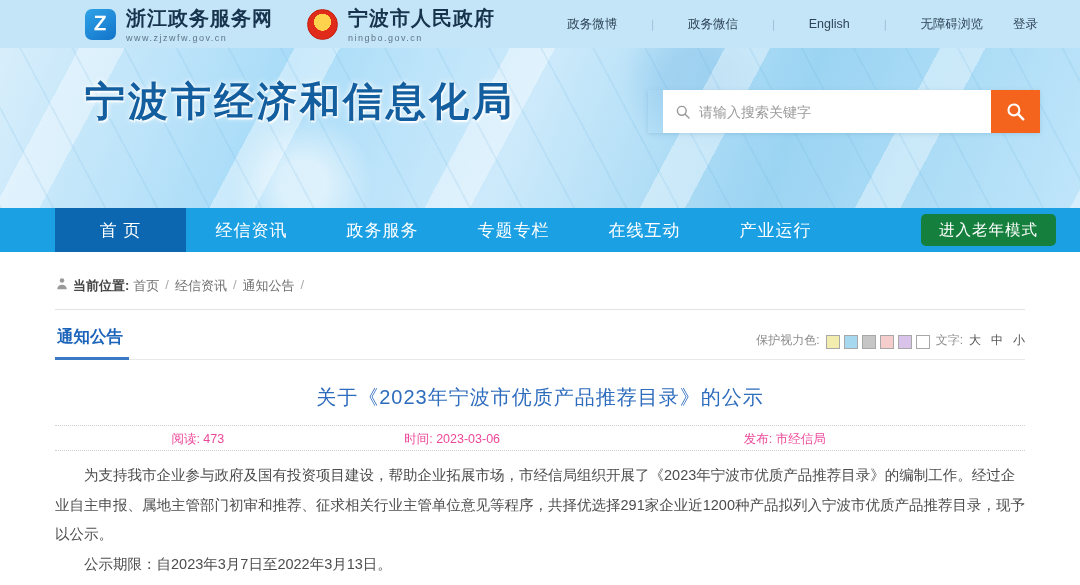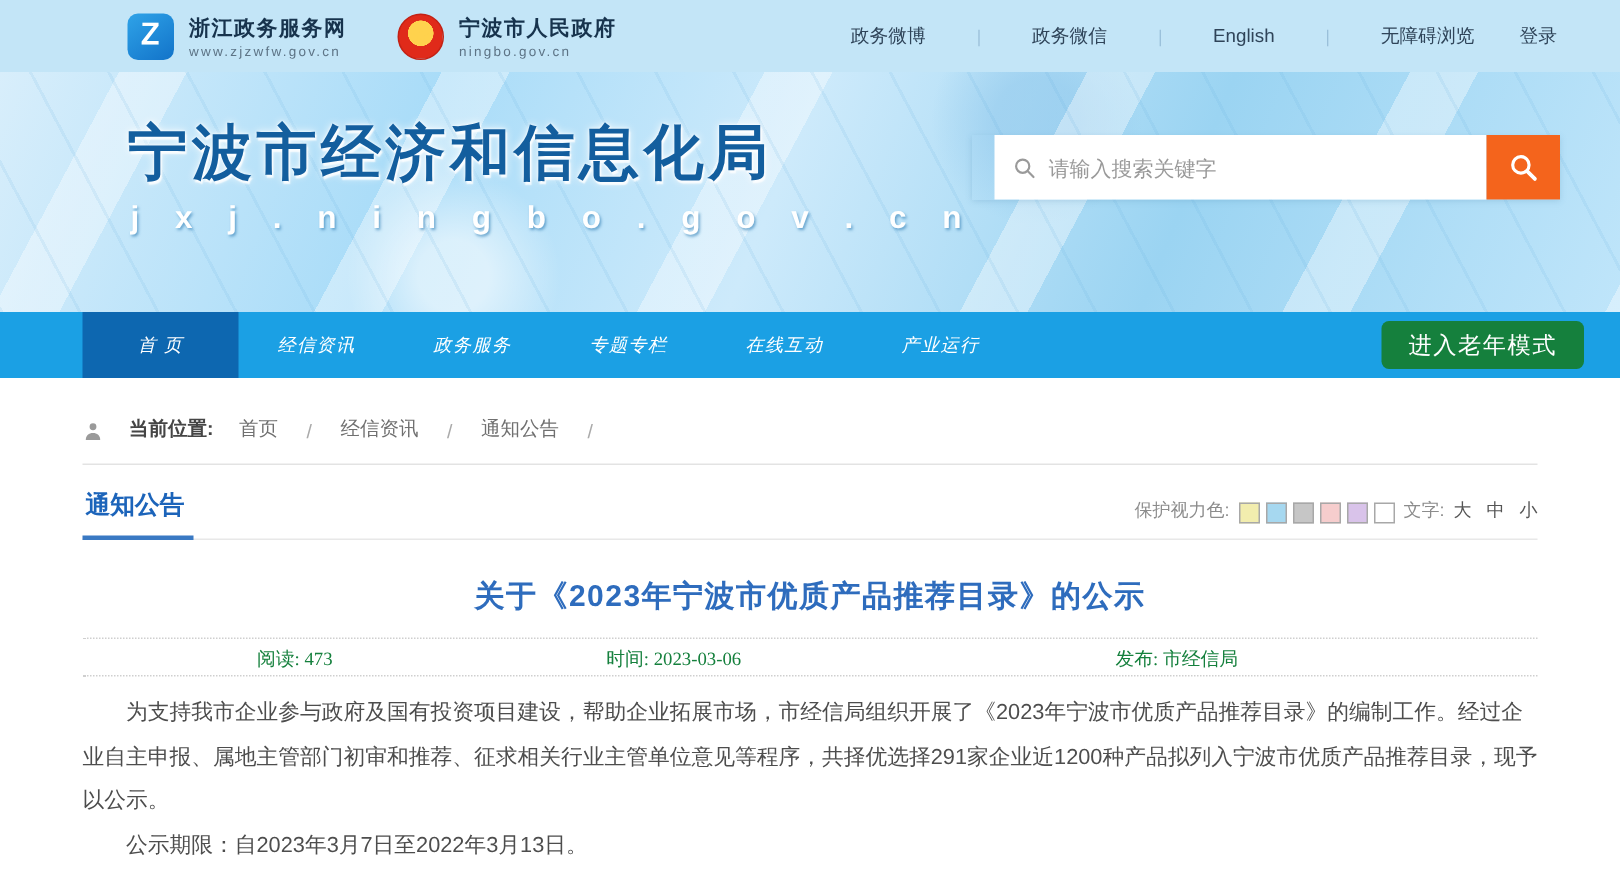--- a/index.html
+++ b/index.html
@@ -3,21 +3,21 @@
 <meta charset="utf-8">
 <style>
   * { margin:0; padding:0; box-sizing:border-box; }
   html,body { width:1080px; height:585px; font-family:"Liberation Sans","DejaVu Sans",sans-serif; background:#ffffff; overflow:hidden; }
 
   
   .topbar { height:48px; background:#c3e5f7; display:flex; align-items:center; padding:0 42px 0 85px; position:relative; }
   .logo-group { display:flex; align-items:center; gap:10px; margin-right:34px; }
   .logo-icon-zj { width:31px; height:31px; border-radius:7px; background:linear-gradient(145deg,#2fa3e8,#1273c9); color:#fff; display:flex; align-items:center; justify-content:center; font-size:19px; font-weight:bold; }
   .logo-icon-nb { width:31px; height:31px; border-radius:50%; background:radial-gradient(circle at 50% 42%,#ffd24d 0 38%,#e02a1a 39% 100%); border:1px solid #c32114; display:flex; align-items:center; justify-content:center; color:#ffd24d; font-size:13px; }
-  .logo-text .t { font-size:14px; font-weight:bold; color:#17334d; letter-spacing:1px; }
+  .logo-text .t { font-size:20px; font-weight:bold; color:#17334d; letter-spacing:1px; }
   .logo-text .s { font-size:9px; color:#5d7486; letter-spacing:1.5px; margin-top:1px; }
   .top-links { margin-left:auto; display:flex; align-items:center; gap:30px; font-size:12.5px; color:#2f4459; }
   .top-links .sep { color:#8fb6d2; font-size:11px; }
   .top-links span[data-interactable="true"] { cursor:pointer; }
 
   
   .banner { height:160px; position:relative;
     background:linear-gradient(112deg,#d8eefb 0%,#a9dcf8 26%,#cdeafb 48%,#9bd4f2 72%,#bfe5fa 100%); overflow:hidden; }
   .banner::before { content:""; position:absolute; inset:0;
     background:repeating-linear-gradient(118deg, rgba(255,255,255,0) 0 70px, rgba(255,255,255,.38) 70px 110px, rgba(255,255,255,0) 110px 190px),
@@ -30,42 +30,42 @@
   .site-domain { position:absolute; left:87px; top:86px; z-index:2; font-size:21px; font-weight:bold; color:#ffffff; letter-spacing:9px;
     text-shadow:1px 1px 2px rgba(70,140,190,.75); }
   .search-wrap { position:absolute; right:40px; top:42px; z-index:3; width:392px; height:43px; display:flex; box-shadow:0 1px 4px rgba(80,140,180,.25);padding-left:15px; }
   .search-box { flex:1; background:#fff; display:flex; align-items:center; padding:0 12px; gap:8px; }
   .search-input { border:none; outline:none; flex:1; font-size:14px; color:#333; font-family:inherit; }
   .search-input::placeholder { color:#9a9a9a; }
   .search-btn { width:49px; background:#f4641c; border:none; display:flex; align-items:center; justify-content:center; cursor:pointer; }
 
   
   .nav { height:44px; background:#1ba0e4; display:flex; align-items:stretch; padding:0 0 0 55px; position:relative; }
-  .nav-item { width:104px; display:flex; align-items:center; justify-content:center; color:#ffffff; font-size:12px; letter-spacing:1px; cursor:pointer;font-style:italic; }
+  .nav-item { width:131px; display:flex; align-items:center; justify-content:center; color:#ffffff; font-size:17px; letter-spacing:1px; cursor:pointer; }
   .nav-item.active { background:#0d67b0; }
   .elder-btn { position:absolute; right:24px; top:6px; height:32px; padding:0 18px; background:#15803d; color:#fff; font-size:15.5px; border:none; border-radius:5px; display:flex; align-items:center; cursor:pointer; letter-spacing:1px; font-family:inherit; }
 
   
   .content { padding:0 55px; }
-  .breadcrumb { display:flex; align-items:flex-end; gap:17px; padding:25px 0 14px 0; font-size:13px; color:#777; }
+  .breadcrumb { display:flex; align-items:flex-start; gap:4px; padding:25px 0 14px 0; font-size:13px; color:#777; }
   .breadcrumb .label { font-weight:bold; color:#454545; }
   .breadcrumb a { color:#707070; text-decoration:none; cursor:pointer; }
   .breadcrumb .slash { color:#aaa; margin:0 2px; }
   .crumb-divider { border-bottom:1px solid #e3e3e3; }
 
   .section-row { display:flex; align-items:flex-end; justify-content:space-between; margin-top:16px; border-bottom:1px solid #e8e8e8; }
   .section-title { font-size:16.5px; font-weight:bold; color:#1c64ba; padding:0 6px 9px 2px; border-bottom:3px solid #3a79c3; margin-bottom:-1px; }
   .view-tools { display:flex; align-items:flex-end; gap:6px; padding-bottom:10px; font-size:12px; color:#8c8c8c; }
   .swatches { display:flex; gap:4px; }
   .swatch { width:14px; height:14px; border:1px solid #a8a8a8; cursor:pointer; }
   .font-sizes { display:flex; gap:10px; color:#555; }
   .font-sizes span { cursor:pointer; }
 
-  .article-title { text-align:center; font-size:20px; font-weight:bold; color:#2e6cbd; margin:24px 0 14px 0; letter-spacing:1px; }
-  .meta-row { position:relative; height:26px; border-top:1px dotted #cfcfcf; border-bottom:1px dotted #cfcfcf; font-size:12.5px; color:#15803d;font-family:Liberation Serif, serif; }
+  .article-title { text-align:center; font-size:20px; font-weight:normal; color:#2e6cbd; margin:24px 0 14px 0; letter-spacing:1px; }
+  .meta-row { position:relative; height:26px; border-top:1px dotted #cfcfcf; border-bottom:1px dotted #cfcfcf; font-size:12.5px; color:#ec4899; }
   .meta-row span { position:absolute; top:5px; white-space:nowrap; }
   .meta-views { left:12%; }
   .meta-time  { left:36%; }
   .meta-pub   { left:71%; }
 
   .article-body { margin-top:10px; font-size:14.5px; color:#4d4d4d; line-height:2.05; }
   .article-body p { text-indent:2em; }
 </style>
 </head>
 <body>
@@ -96,21 +96,20 @@
     <span class="sep" data-interactable="false">｜</span>
     <span data-interactable="true">English</span>
     <span class="sep" data-interactable="false">｜</span>
     <span data-interactable="true">无障碍浏览</span>
     <span data-interactable="true">登录</span>
   </div>
 </div>
 
 <div class="banner" data-interactable="false">
   <div class="site-title" data-interactable="false">宁波市经济和信息化局</div>
-  <div class="site-domain" data-interactable="false">j x j . n i n g b o . g o v . c n</div>
   <div class="search-wrap">
     <div class="search-box" data-interactable="false">
       <svg width="16" height="16" viewBox="0 0 20 20" data-interactable="false">
           <circle cx="8.5" cy="8.5" r="5.5" fill="none" stroke="#9a9a9a" stroke-width="1.8"></circle>
           <line x1="12.8" y1="12.8" x2="17.5" y2="17.5" stroke="#9a9a9a" stroke-width="1.8" stroke-linecap="round"></line>
         </svg>
       <input class="search-input" type="text" data-interactable="true" placeholder="请输入搜索关键字" style="">
     </div>
     <button class="search-btn" data-interactable="true">
       <svg width="21" height="21" viewBox="0 0 20 20" data-interactable="false">

